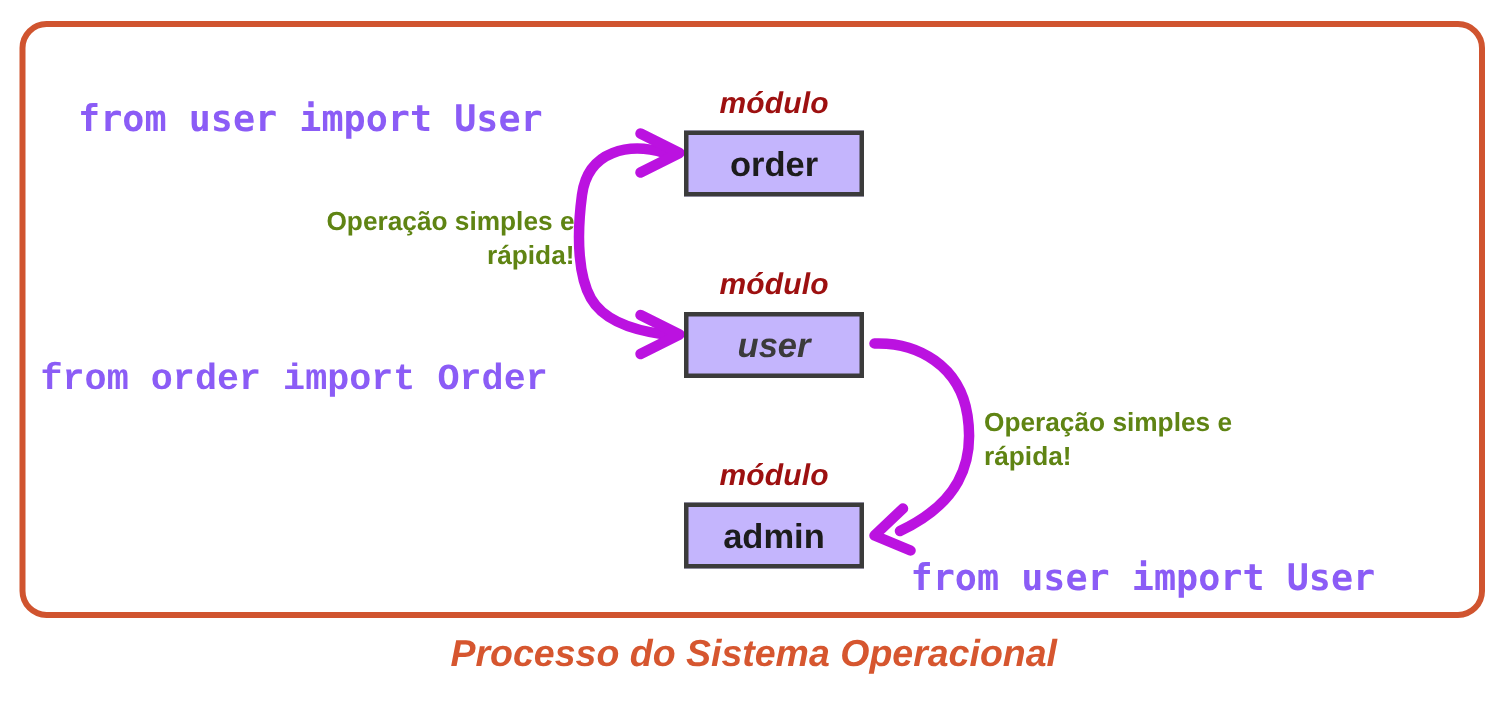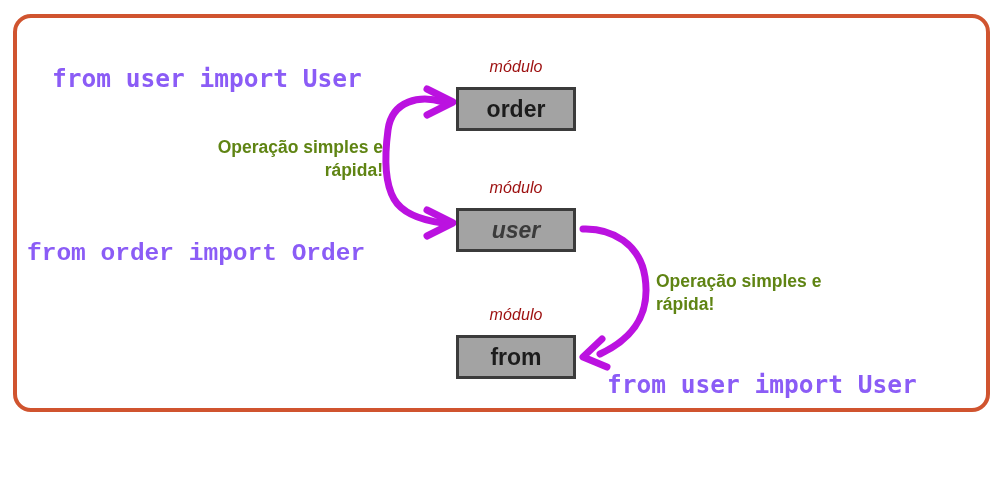--- a/index.html
+++ b/index.html
@@ -35,35 +35,35 @@
     width: 120px;
   }
   .module-caption {
     position: absolute;
     left: 0;
     top: 0;
     width: 120px;
     text-align: center;
     color: #9d1010;
     font-style: italic;
-    font-weight: normal;
-    font-size: 16px;
+    font-weight: bold;
+    font-size: 20px;
     letter-spacing: 0.1px;
     line-height: 1;
     white-space: nowrap;
   }
   .module-box {
     position: absolute;
     left: 0;
     top: 28px;
     width: 120px;
     height: 44px;
     box-sizing: border-box;
     border: 3px solid #3b3b3b;
-    background: #a3a3a3;
+    background: #c4b5fd;
     display: flex;
     align-items: center;
     justify-content: center;
   }
   .module-box-label {
     font-size: 23px;
     font-weight: bold;
     color: #1c1c1c;
     line-height: 1;
   }
@@ -160,30 +160,31 @@
   <div class="module-group" id="module-user">
     <div class="module-caption">módulo</div>
     <div class="module-box">
       <span class="module-box-label muted">user</span>
     </div>
   </div>
 
   <div class="module-group" id="module-admin">
     <div class="module-caption">módulo</div>
     <div class="module-box">
-      <span class="module-box-label">from</span>
+      <span class="module-box-label">admin</span>
     </div>
   </div>
 
   <div class="code-text" id="code-import-user-top">from user import User</div>
 
   <div class="code-text" id="code-import-order">from order import Order</div>
 
   <div class="code-text" id="code-import-user-bottom">from user import User</div>
 
   <div class="note-text" id="note-left">Operação simples e
 rápida!</div>
 
   <div class="note-text" id="note-right">Operação simples e
 rápida!</div>
 
+  <div id="diagram-caption">Processo do Sistema Operacional</div>
 
 </div>
 
 </body></html>

